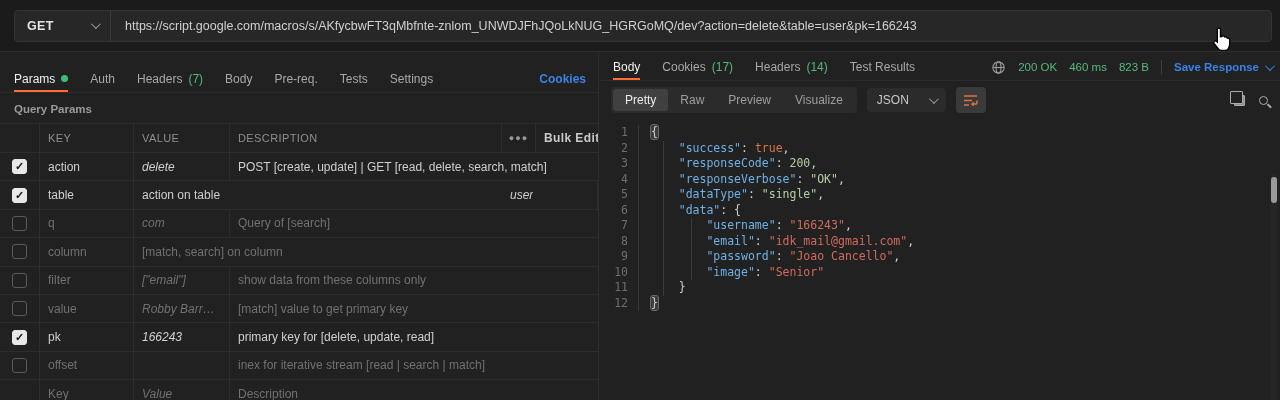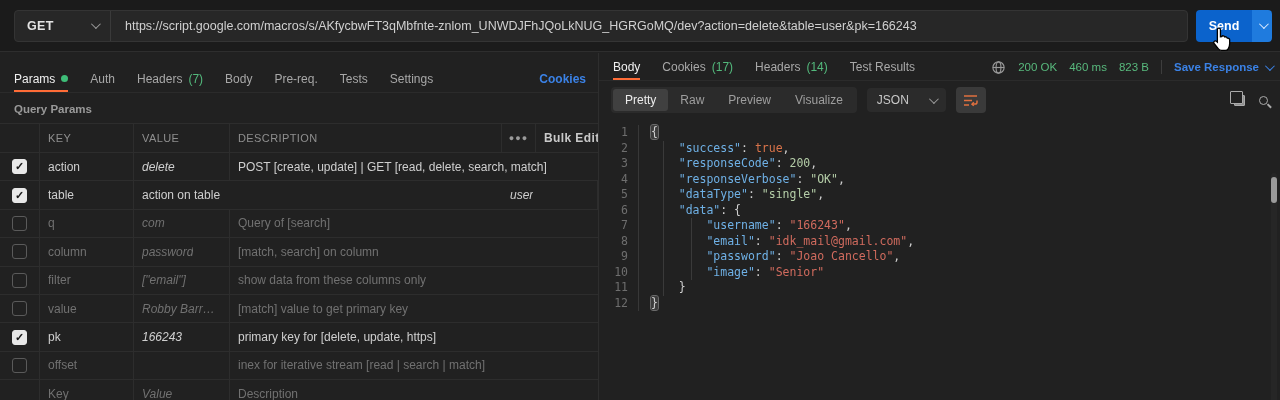--- a/index.html
+++ b/index.html
@@ -125,26 +125,20 @@
 <div class="app">
 
   <div class="topbar">
     <div class="url-box">
       <div class="method">
         <span class="m-label">GET</span>
         <span class="chev"></span>
       </div>
       <input class="url-input" type="text" value="https://script.google.com/macros/s/AKfycbwFT3qMbfnte-znlom_UNWDJFhJQoLkNUG_HGRGoMQ/dev?action=delete&amp;table=user&amp;pk=166243" style="">
     </div>
-    <div class="send-group">
-      <button class="send-main">Send</button>
-      <div class="send-caret">
-        <span class="chev"></span>
-      </div>
-    </div>
   </div>
 
   <div class="left-panel">
     <div class="tabs-row" id="request-tabs">
       <div class="tab active">
           <span>Params</span>
           <span class="dot"></span>
         </div>
         <div class="tab">
           <span>Auth</span>
@@ -206,23 +200,20 @@
             <div class="cell c-value">
               <span class="trunc">com</span>
             </div>
             <div class="cell c-desc">Query of [search]</div>
           </div>
           <div class="qp-row dim">
             <div class="cell c-check">
               <div class="checkbox"></div>
             </div>
             <div class="cell c-key">column</div>
-            <div class="cell c-value">
-              <span class="trunc">password</span>
-            </div>
             <div class="cell c-desc">[match, search] on column</div>
           </div>
           <div class="qp-row dim">
             <div class="cell c-check">
               <div class="checkbox"></div>
             </div>
             <div class="cell c-key">filter</div>
             <div class="cell c-value">
               <span class="trunc">["email"]</span>
             </div>
@@ -239,21 +230,21 @@
             <div class="cell c-desc">[match] value to get primary key</div>
           </div>
           <div class="qp-row">
             <div class="cell c-check">
               <div class="checkbox checked">✓</div>
             </div>
             <div class="cell c-key">pk</div>
             <div class="cell c-value">
               <span class="trunc">166243</span>
             </div>
-            <div class="cell c-desc">primary key for [delete, update, https]</div>
+            <div class="cell c-desc">primary key for [delete, update, read]</div>
           </div>
           <div class="qp-row dim">
             <div class="cell c-check">
               <div class="checkbox"></div>
             </div>
             <div class="cell c-key">offset</div>
             <div class="cell c-value">
               <span class="trunc"></span>
             </div>
             <div class="cell c-desc">inex for iterative stream [read | search | match]</div>

